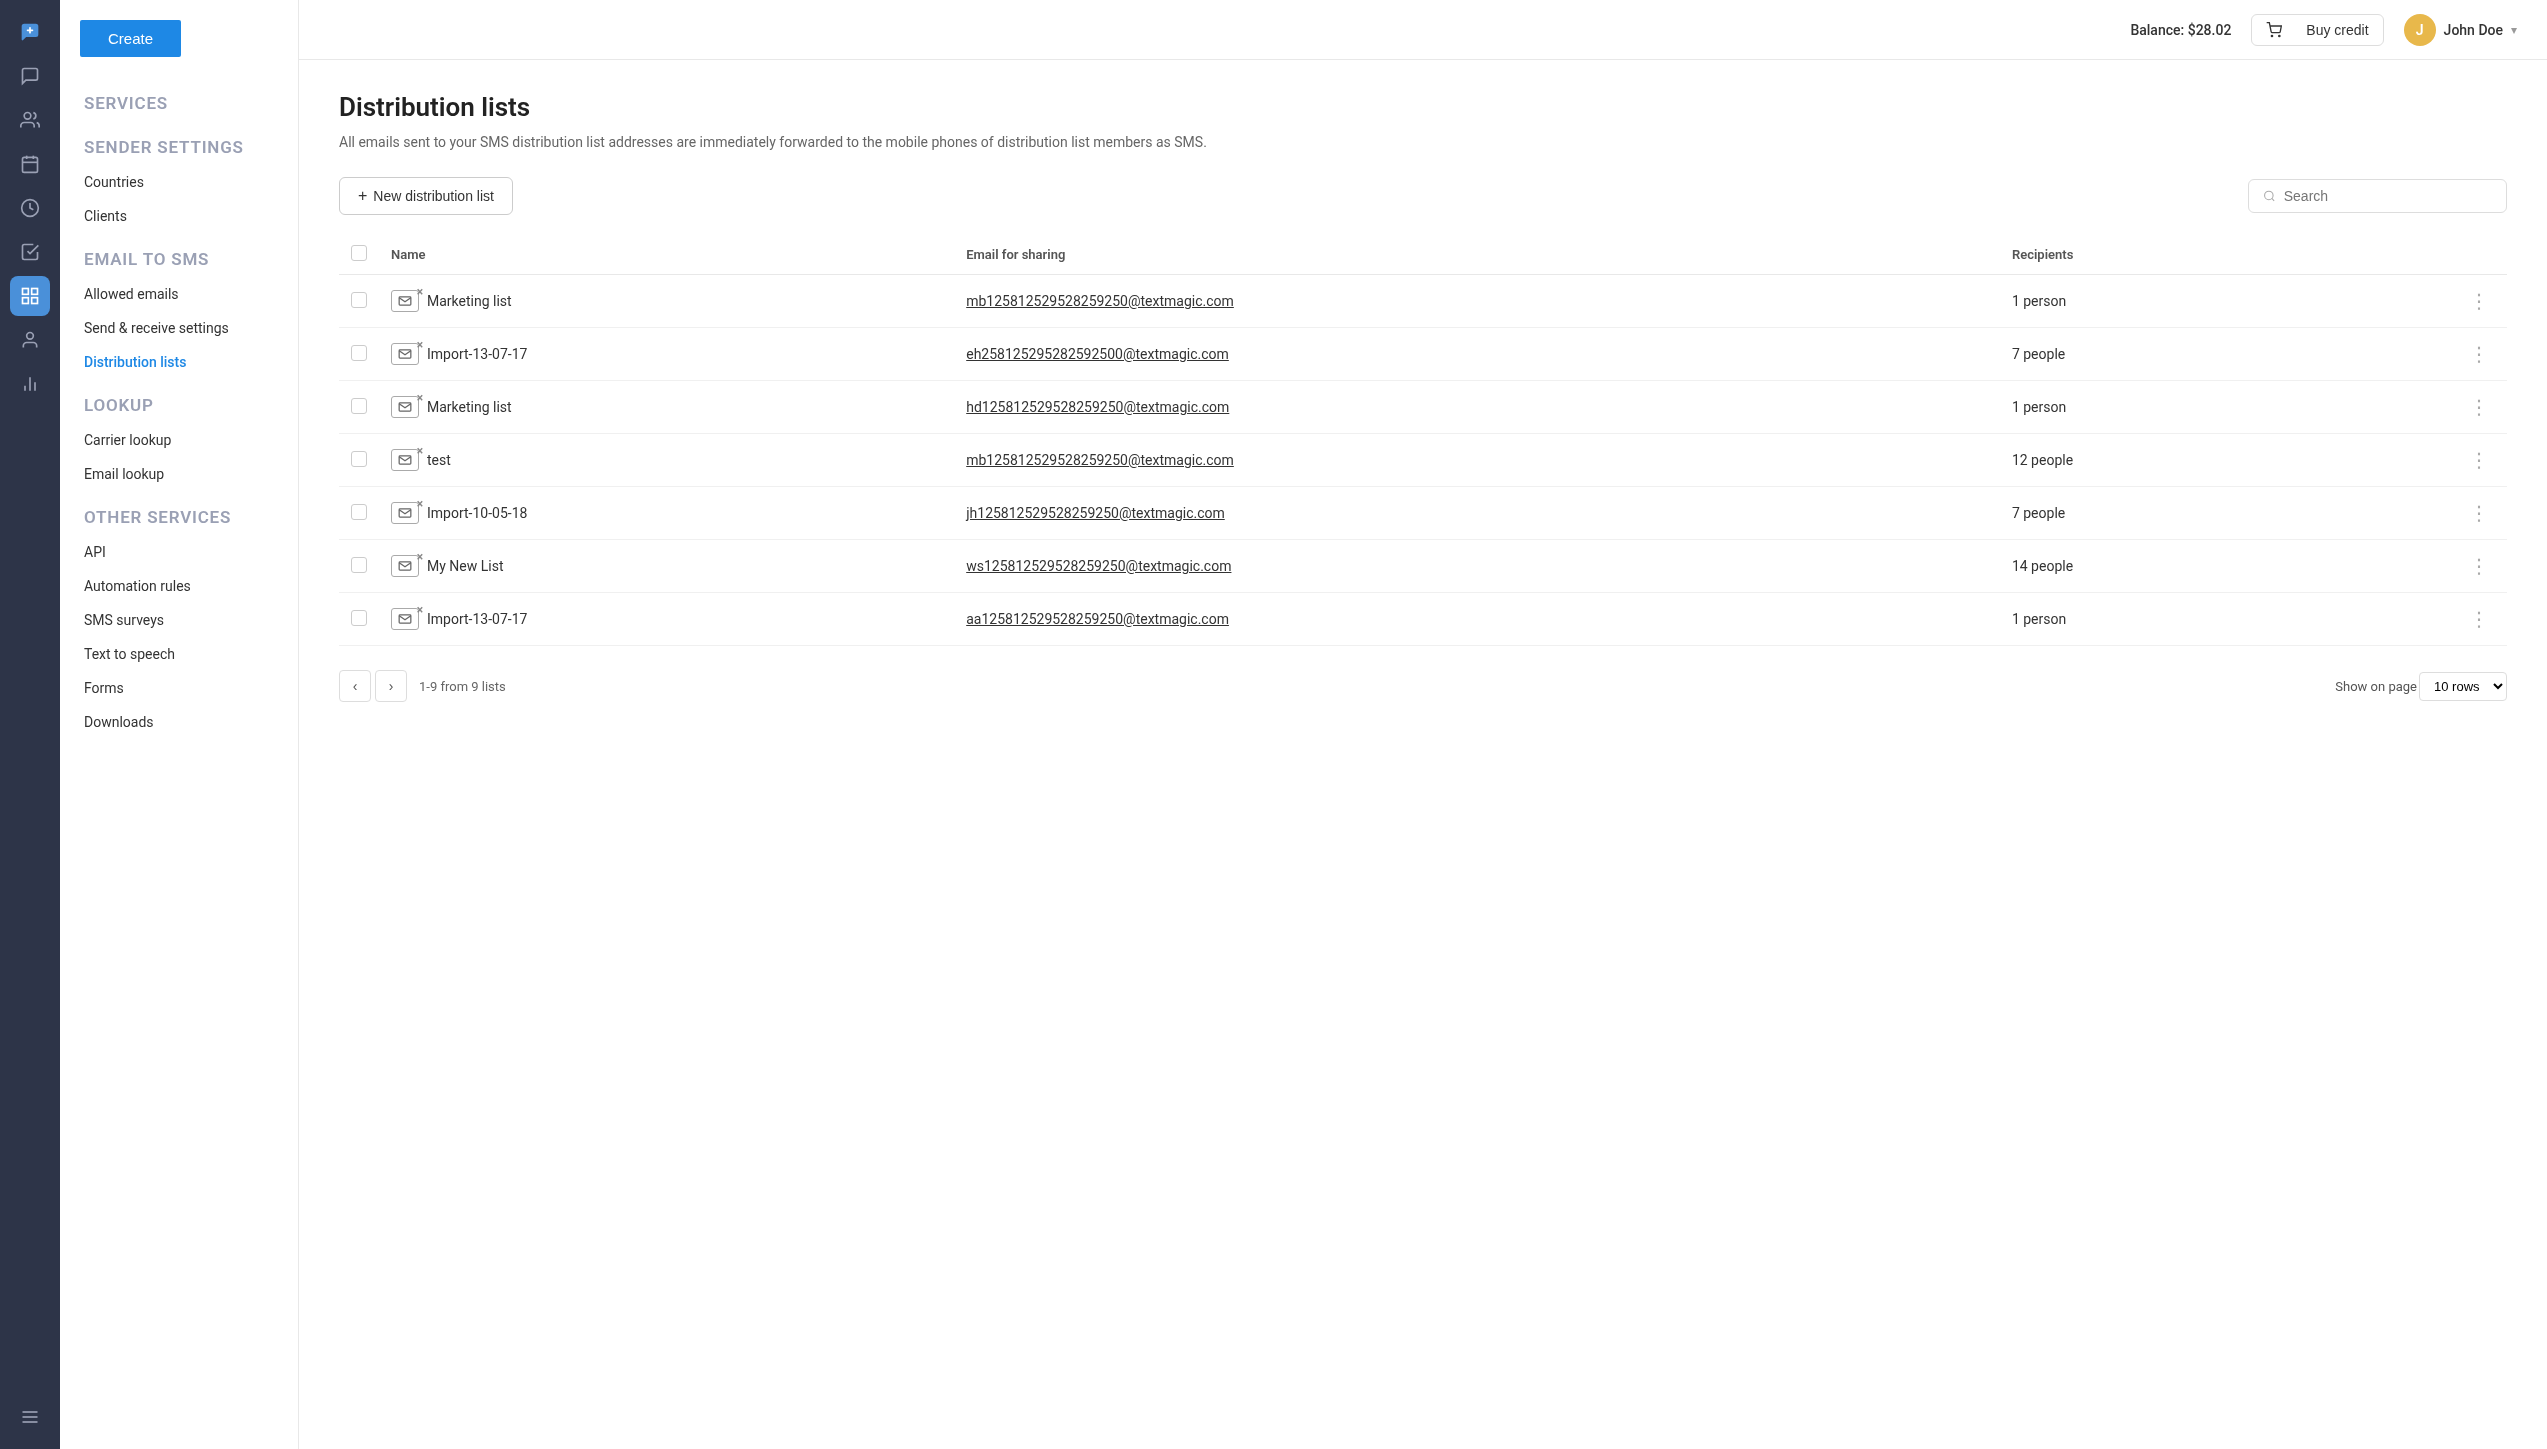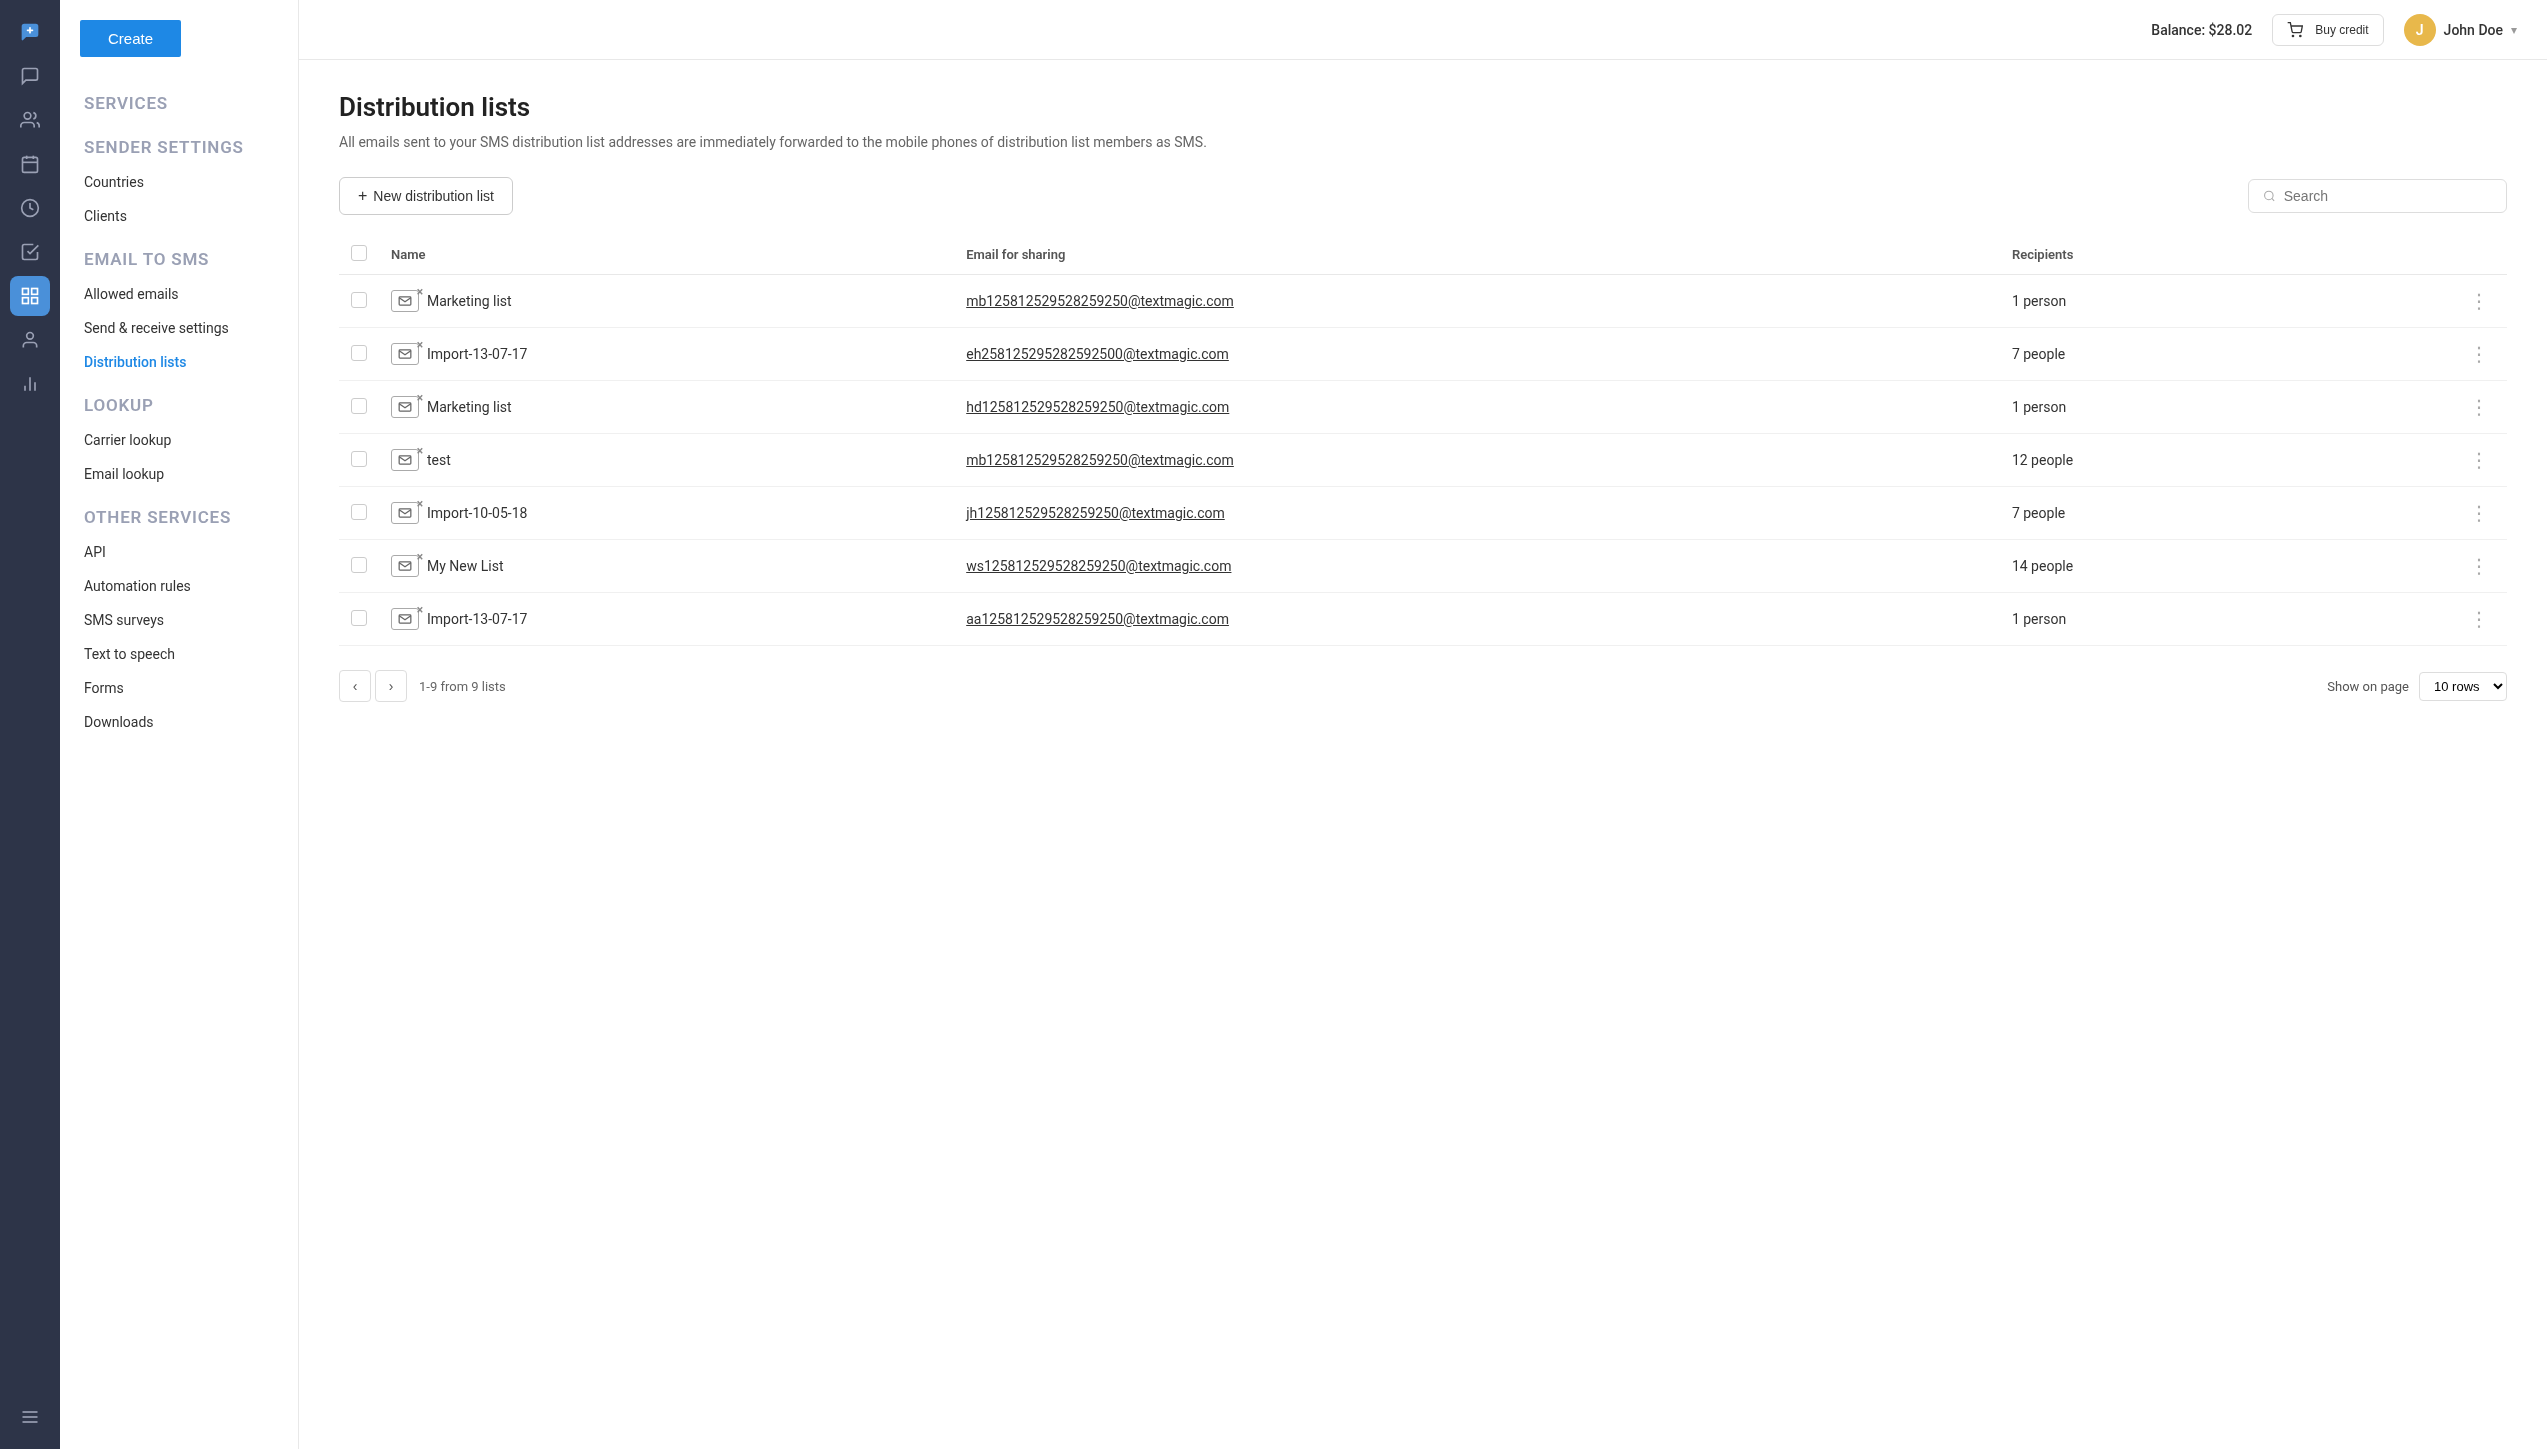--- a/index.html
+++ b/index.html
@@ -84,23 +84,23 @@
       height: 60px;
       display: flex;
       align-items: center;
       justify-content: flex-end;
       padding: 0 30px;
       gap: 20px;
       flex-shrink: 0;
     }
     .balance-text { font-size: 14px; color: #333; font-weight: 500; }
     .buy-credit-btn {
-      display: flex; align-items: center; gap: 12px;
+      display: flex; align-items: center; gap: 24px;
       background: none; border: 1px solid #ddd; border-radius: 6px;
-      padding: 7px 14px; cursor: pointer; color: #333; font-size: 12px;
+      padding: 7px 14px; cursor: pointer; color: #333; font-size: 14px;
     }
     .user-avatar {
       width: 32px; height: 32px; border-radius: 50%;
       background: #e8b84b; color: #fff;
       display: flex; align-items: center; justify-content: center;
       font-weight: 600; font-size: 14px;
     }
     .user-name { font-size: 14px; color: #333; font-weight: 500; }
     .user-dropdown { display: flex; align-items: center; gap: 8px; cursor: pointer; }
 
@@ -175,21 +175,21 @@
       display: flex; align-items: center; justify-content: space-between;
       margin-top: 16px; padding-top: 8px;
     }
     .pag-btns { display: flex; gap: 4px; align-items: center; }
     .pag-btn {
       width: 32px; height: 32px; border: 1px solid #ddd; border-radius: 4px;
       background: #fff; cursor: pointer; display: flex; align-items: center; justify-content: center;
       color: #555; font-size: 14px;
     }
     .pag-info { font-size: 13px; color: #666; margin-left: 12px; }
-    .show-page { display: flex; align-items: center; gap: 10px; font-size: 13px; color: #555; }
+    .show-page { display: flex; align-items: center; gap: 2px; font-size: 13px; color: #555; }
     .rows-select {
       border: 1px solid #ddd; border-radius: 4px;
       padding: 5px 10px; font-size: 13px; background: #fff; cursor: pointer;
     }
     .th-checkbox { width: 32px; }
   </style>
 </head>
 <body>
 
 <div class="icon-bar">

